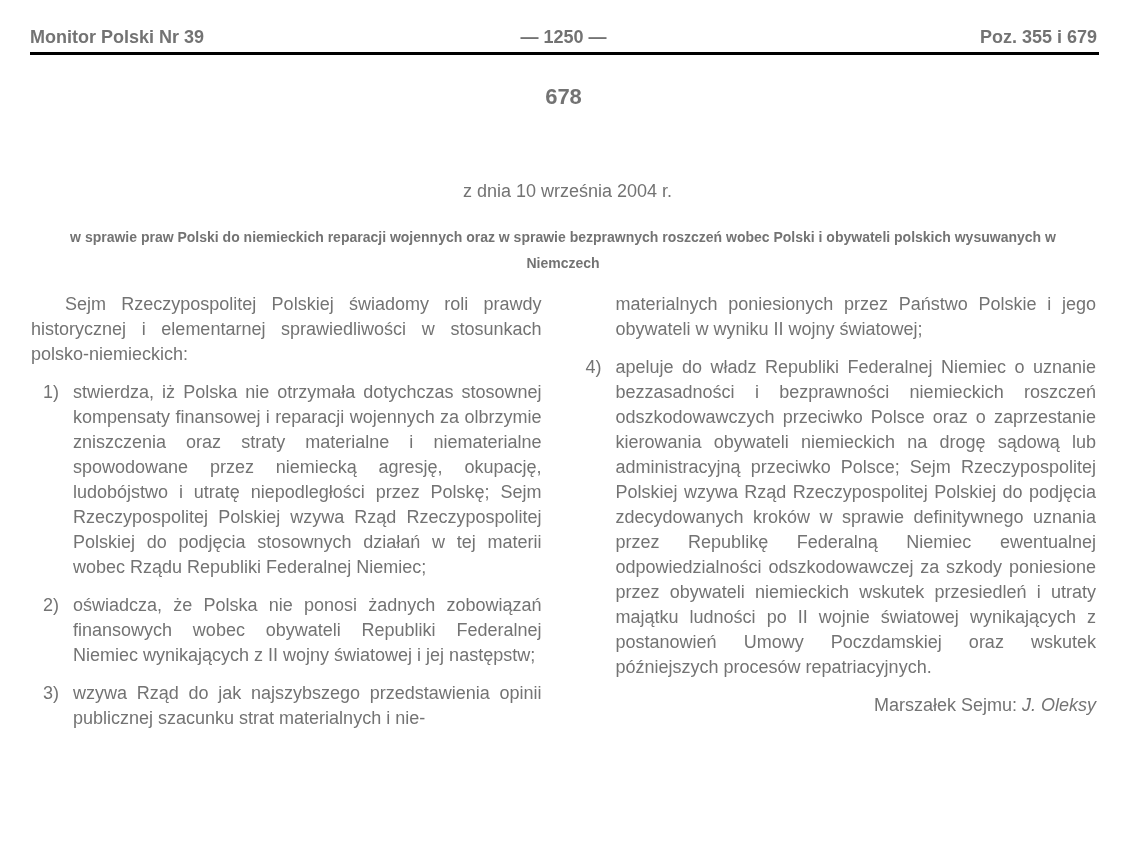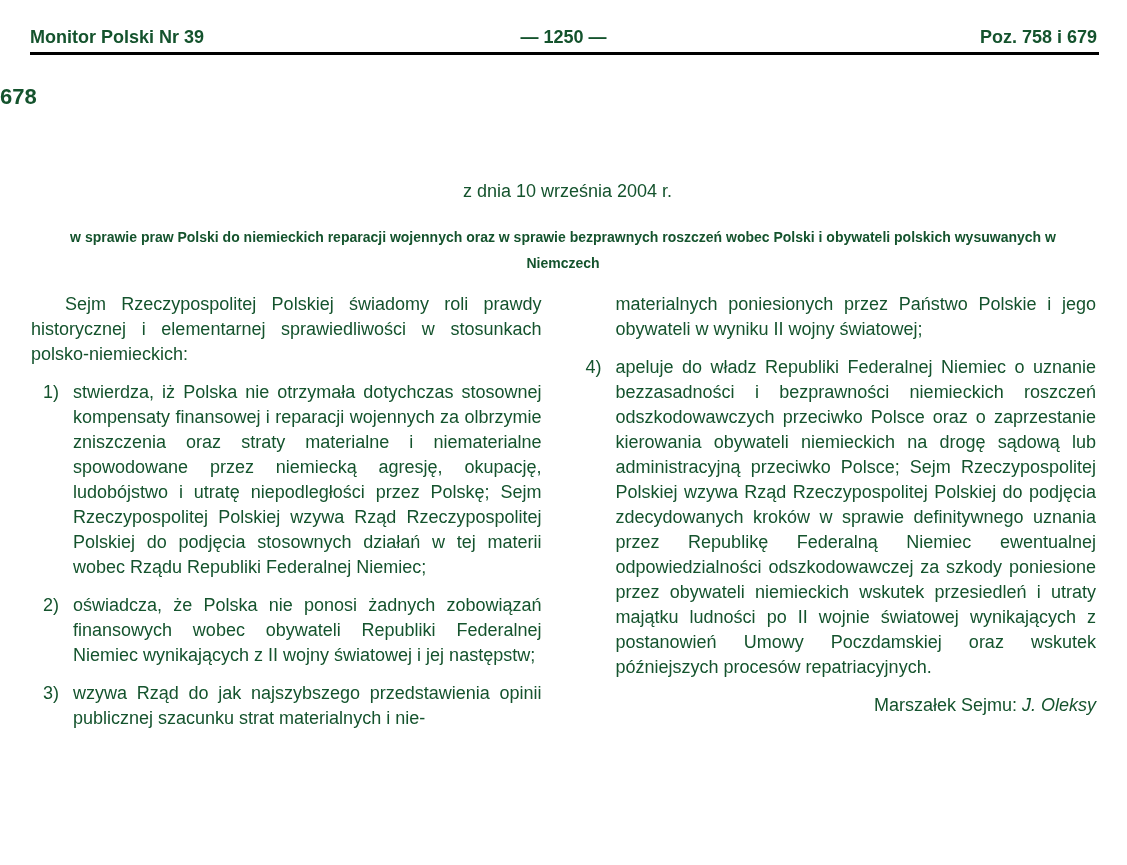--- a/index.html
+++ b/index.html
@@ -1,41 +1,42 @@
 <!DOCTYPE html>
 <html><head>
 <meta charset="utf-8">
 <style>
   html, body { margin: 0; padding: 0; background: #ffffff; }
   .page {
     position: relative;
     width: 1127px;
     height: 865px;
     background: #ffffff;
-    color: #14532d;
+    color: #737373;
     font-family: "Liberation Sans", sans-serif;
     overflow: hidden;
   }
   .header {
     position: absolute;
     top: 27px; left: 30px; right: 30px; height: 22px;
     font-size: 18px;
     font-weight: bold;
   }
   .h-left  { position: absolute; left: 0; top: 0; }
   .h-center{ position: absolute; left: 50%; top: 0; transform: translateX(-50%); }
   .h-right { position: absolute; right: 0; top: 0; }
   .rule {
     position: absolute;
     top: 52px; left: 30px; width: 1069px; height: 3px;
     background: #000000;
   }
   .act-number {
     position: absolute;
     top: 84px; left: 0; width: 100%;
+    text-align: center;
     font-size: 22px;
     font-weight: bold;
   }
   .act-title {
     position: absolute;
     top: 134px; left: 0; width: 100%;
     text-align: center;
     font-size: 18px;
     font-weight: bold;
   }
@@ -89,21 +90,21 @@
   .sig-name { font-style: italic; margin-left: 5px; text-align: center; }
 </style>
 </head>
 <body>
 
 <div class="page">
 
   <header class="header">
     <span class="h-left">Monitor Polski Nr 39</span>
     <span class="h-center">— 1250 —</span>
-    <span class="h-right">Poz. 758 i 679</span>
+    <span class="h-right">Poz. 355 i 679</span>
   </header>
 
   <div class="rule"></div>
 
   <div class="act-number">678</div>
   <div class="act-date">z dnia 10 września 2004 r.</div>
   <div class="act-subject">w sprawie praw Polski do niemieckich reparacji wojennych oraz w sprawie bezprawnych roszczeń wobec Polski i obywateli polskich wysuwanych w Niemczech</div>
 
   <main class="columns">
 

